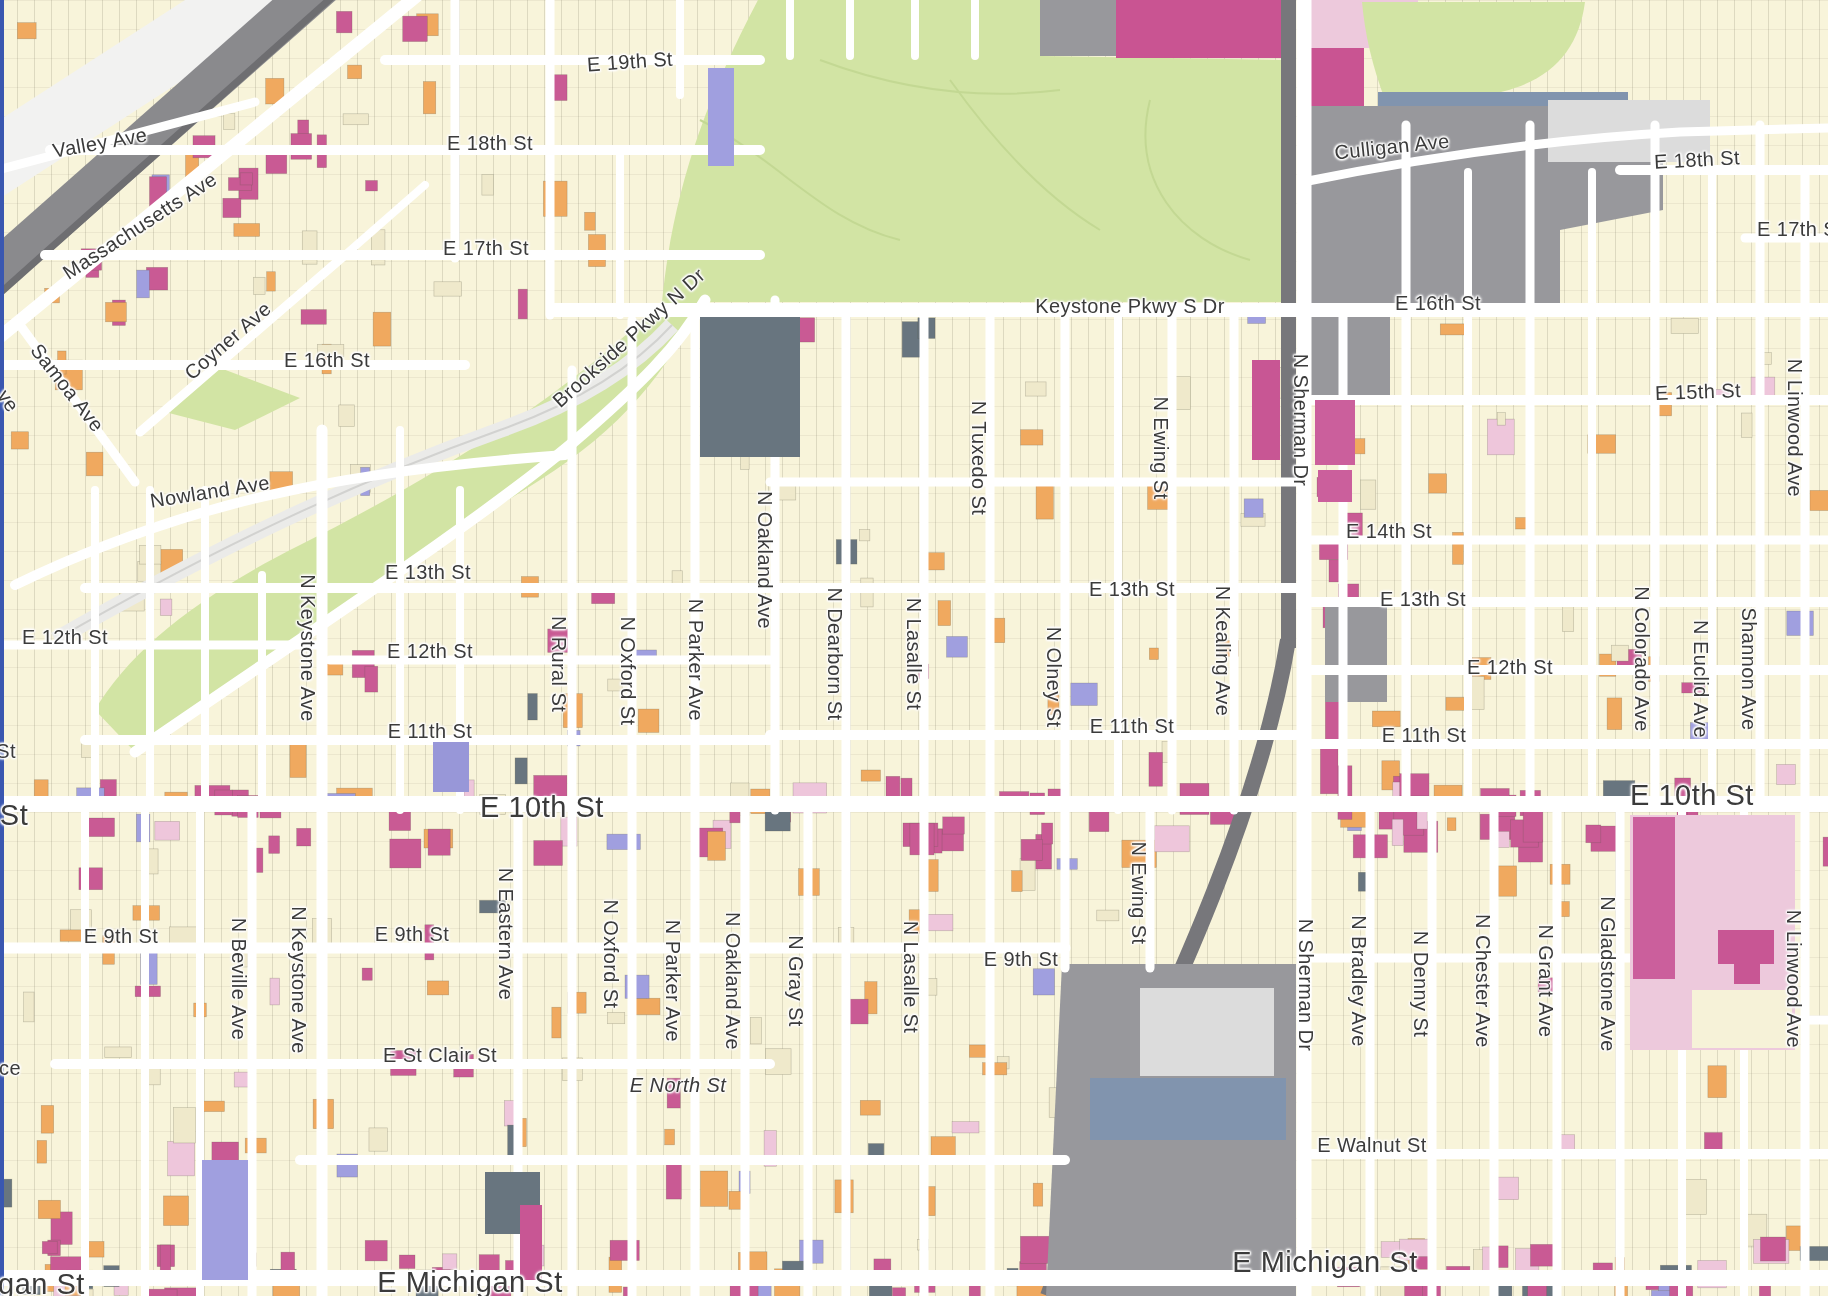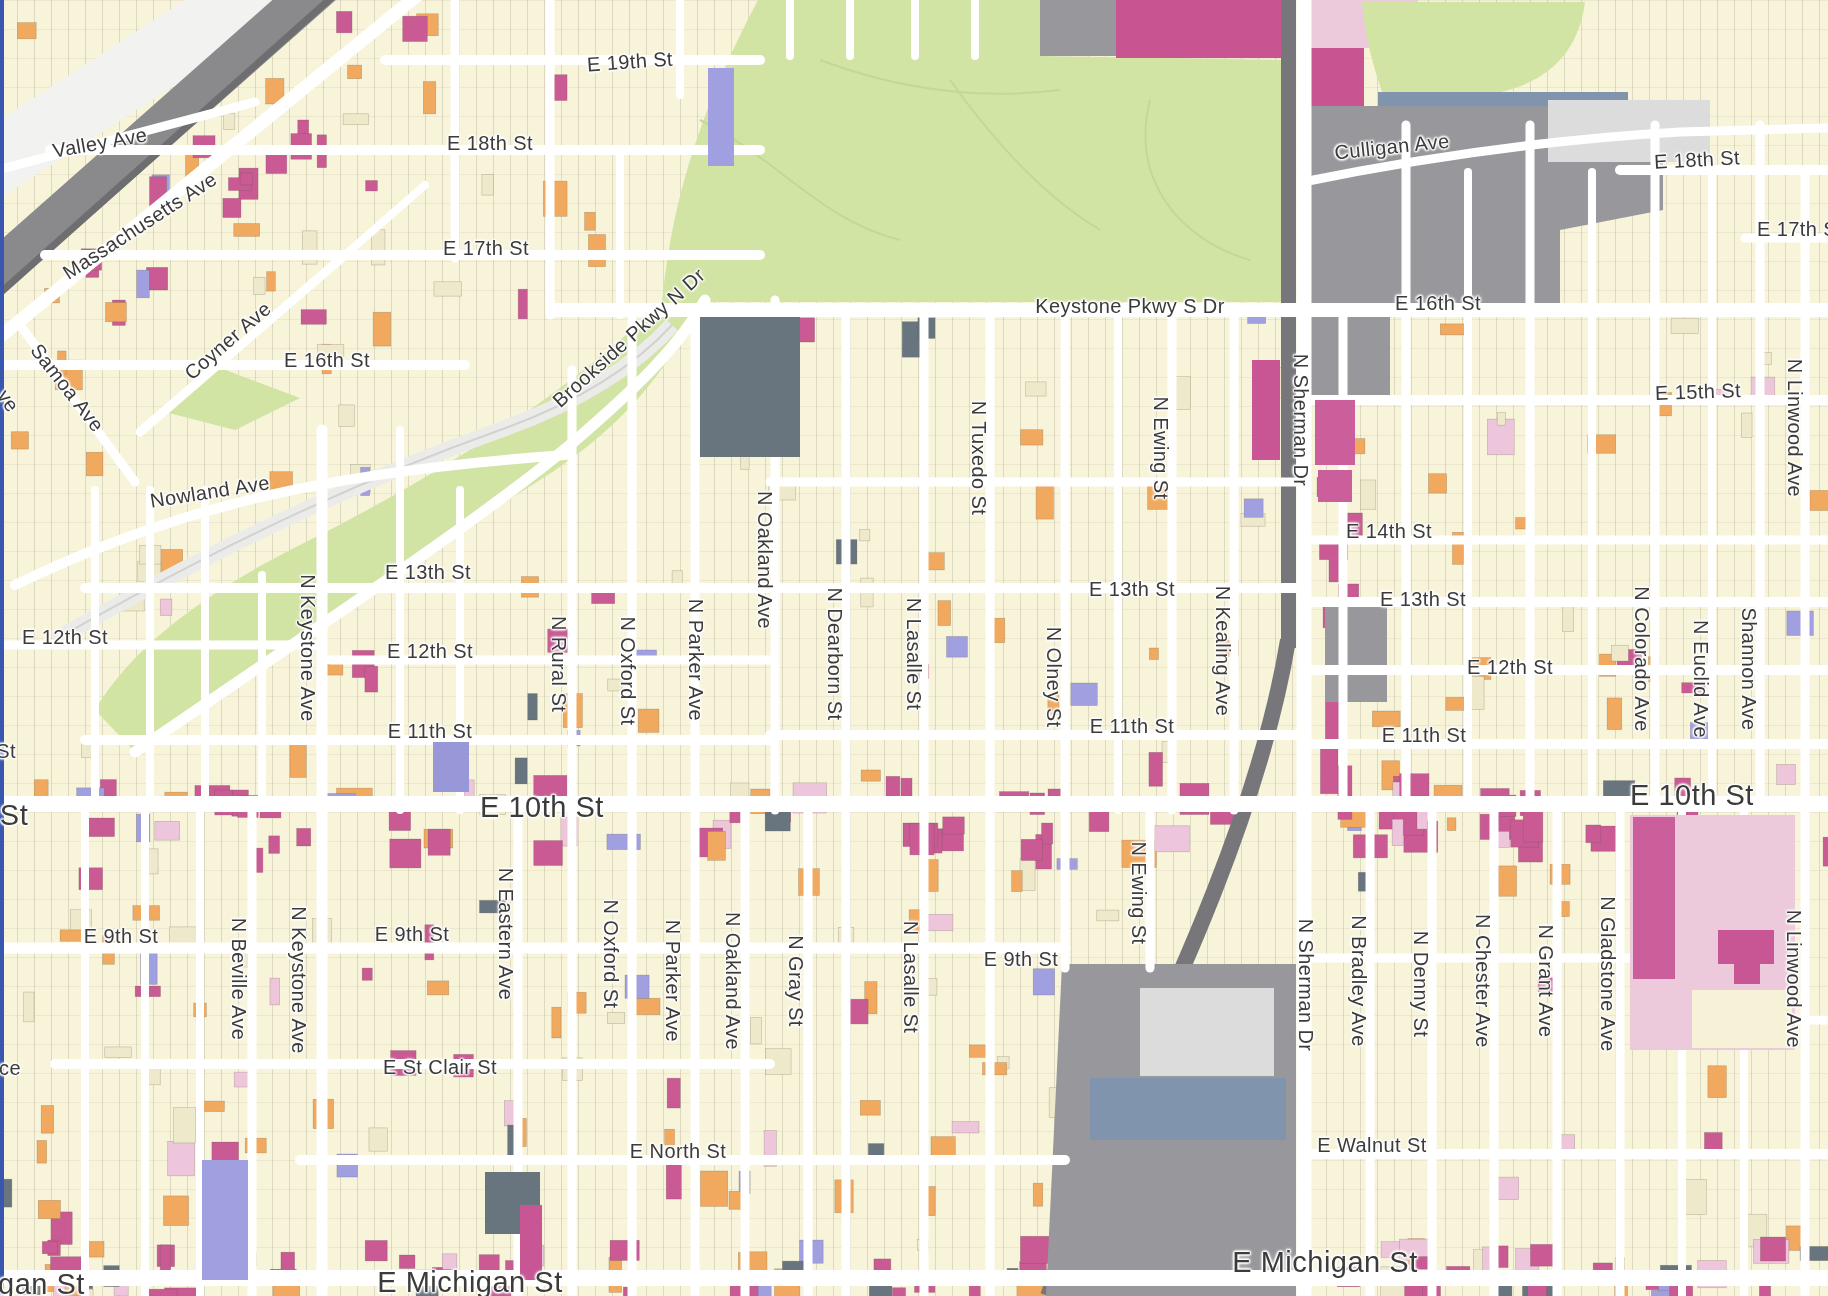--- a/index.html
+++ b/index.html
@@ -649,20 +649,20 @@
       <div class="lbl" style="left: 1358px; top: 981px; transform: translate(-50%, -50%) rotate(90deg);">N Bradley Ave</div>
       <div class="lbl" style="left: 1420px; top: 984px; transform: translate(-50%, -50%) rotate(90deg);">N Denny St</div>
       <div class="lbl" style="left: 1482px; top: 981px; transform: translate(-50%, -50%) rotate(90deg);">N Chester Ave</div>
       <div class="lbl" style="left: 1545px; top: 981px; transform: translate(-50%, -50%) rotate(90deg);">N Grant Ave</div>
       <div class="lbl" style="left: 1607px; top: 974px; transform: translate(-50%, -50%) rotate(90deg);">N Gladstone Ave</div>
       <div class="lbl" style="left: 1793px; top: 979px; transform: translate(-50%, -50%) rotate(90deg);">N Linwood Ave</div>
       <div class="lbl" style="left: 1641px; top: 659px; transform: translate(-50%, -50%) rotate(90deg);">N Colorado Ave</div>
       <div class="lbl" style="left: 1700px; top: 679px; transform: translate(-50%, -50%) rotate(90deg);">N Euclid Ave</div>
       <div class="lbl" style="left: 1748px; top: 669px; transform: translate(-50%, -50%) rotate(90deg);">Shannon Ave</div>
       <div class="lbl" style="left: 10px; top: 1068px; transform: translate(-50%, -50%) rotate(0deg);">ce</div>
-      <div class="lbl" style="left: 440px; top: 1055px; transform: translate(-50%, -50%) rotate(0deg); margin-top: 12px;">E St Clair St</div>
-      <div class="lbl" style="left: 678px; top: 1151px; transform: translate(-50%, -50%) rotate(0deg);">E North St</div>
+      <div class="lbl" style="left: 440px; top: 1055px; transform: translate(-50%, -50%) rotate(0deg);">E St Clair St</div>
+      <div class="lbl" style="left: 678px; top: 1085px; transform: translate(-50%, -50%) rotate(0deg); font-style: italic;">E North St</div>
       <div class="lbl" style="left: 1372px; top: 1145px; transform: translate(-50%, -50%) rotate(0deg); text-align: center;">E Walnut St</div>
       <div class="lbl major" style="left: 38px; top: 1284px; transform: translate(-50%, -50%) rotate(0deg);">igan St</div>
       <div class="lbl major" style="left: 470px; top: 1282px; transform: translate(-50%, -50%) rotate(0deg);">E Michigan St</div>
       <div class="lbl major" style="left: 1325px; top: 1262px; transform: translate(-50%, -50%) rotate(0deg);">E Michigan St</div>
     </div>
 </div>
 
 </body></html>

